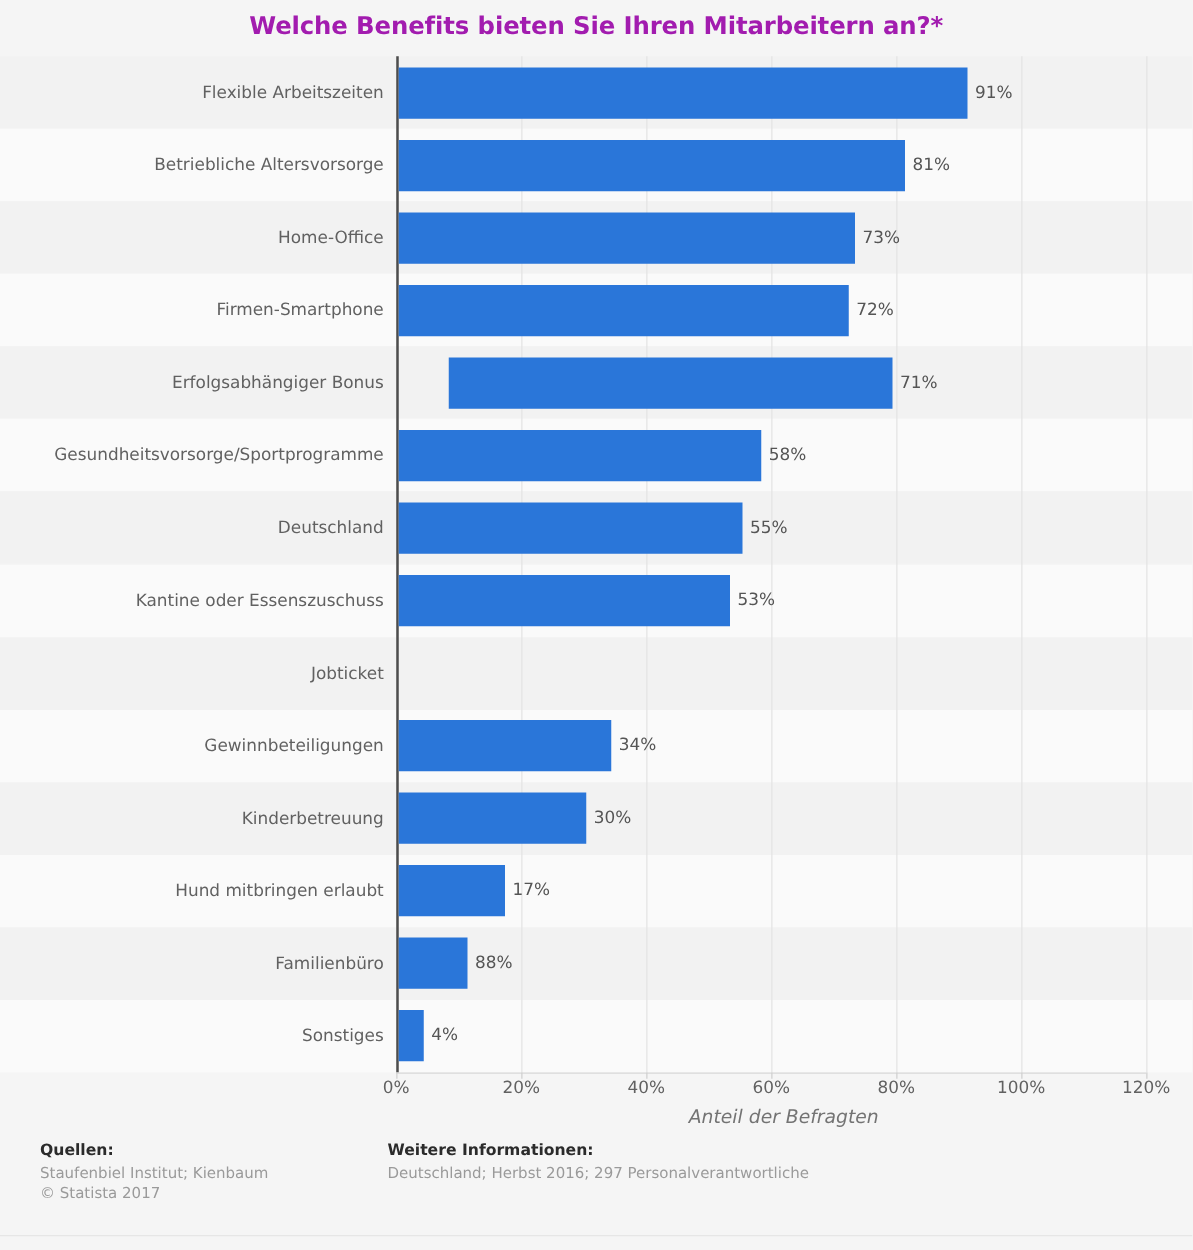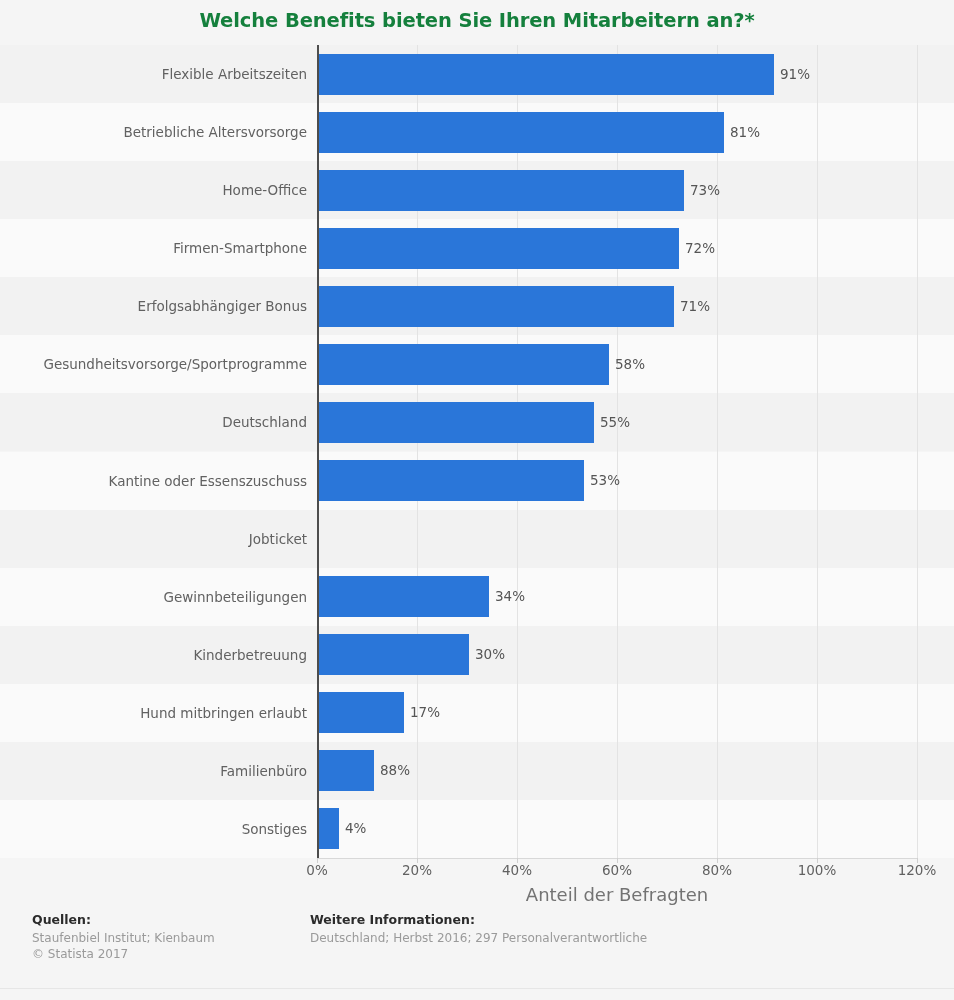--- a/index.html
+++ b/index.html
@@ -17,21 +17,21 @@
 
   
   .chart-title {
     position: absolute;
     left: 0;
     top: 9px;
     width: 954px;
     text-align: center;
     font-size: 19.5px;
     font-weight: bold;
-    color: #15803d;
+    color: #a21caf;
     letter-spacing: -0.1px;
   }
 
   
   .plot-wrap {
     position: absolute;
     left: 0;
     top: 45px;
     width: 954px;
     height: 813px;
@@ -154,26 +154,27 @@
   }
   .x-tick-mark {
     position: absolute;
     top: 858px;
     width: 1px;
     height: 5px;
     background: #cfcfcf;
   }
   .x-axis-title {
     position: absolute;
-    left: 317px;
+    left: 327px;
     top: 884px;
     width: 600px;
     text-align: center;
-    font-size: 18px;
+    font-size: 15px;
     color: #737373;
+    font-style: italic;
   }
 
   
   .footer {
     position: absolute;
     left: 0;
     top: 912px;
     width: 954px;
     height: 88px;
   }
@@ -253,21 +254,21 @@
       <div class="cat-label" style="top: 667.821px;">Hund mitbringen erlaubt</div>
       <div class="cat-label" style="top: 725.893px;">Familienbüro</div>
       <div class="cat-label" style="top: 783.964px;">Sonstiges</div>
     </div>
 
   <div class="bars-layer">
       <div class="bar-row" style="top: 8.53571px;"><span class="bar" style="width: 455px; background: rgb(42, 118, 217);"></span><span class="bar-value">91%</span></div>
       <div class="bar-row" style="top: 66.6071px;"><span class="bar" style="width: 405px; background: rgb(42, 118, 217);"></span><span class="bar-value">81%</span></div>
       <div class="bar-row" style="top: 124.679px;"><span class="bar" style="width: 365px; background: rgb(42, 118, 217);"></span><span class="bar-value">73%</span></div>
       <div class="bar-row" style="top: 182.75px;"><span class="bar" style="width: 360px; background: rgb(42, 118, 217);"></span><span class="bar-value">72%</span></div>
-      <div class="bar-row" style="top: 240.821px;"><span class="bar" style="width: 355px; background: rgb(42, 118, 217);"></span><span class="bar-value">71%</span></div>
+      <div class="bar-row" style="top: 240.821px; margin-left: 40px;"><span class="bar" style="width: 355px; background: rgb(42, 118, 217);"></span><span class="bar-value">71%</span></div>
       <div class="bar-row" style="top: 298.893px;"><span class="bar" style="width: 290px; background: rgb(42, 118, 217);"></span><span class="bar-value">58%</span></div>
       <div class="bar-row" style="top: 356.964px;"><span class="bar" style="width: 275px; background: rgb(42, 118, 217);"></span><span class="bar-value">55%</span></div>
       <div class="bar-row" style="top: 415.036px;"><span class="bar" style="width: 265px; background: rgb(42, 118, 217);"></span><span class="bar-value">53%</span></div>
       <div class="bar-row" style="top: 531.179px;"><span class="bar" style="width: 170px; background: rgb(42, 118, 217);"></span><span class="bar-value">34%</span></div>
       <div class="bar-row" style="top: 589.25px;"><span class="bar" style="width: 150px; background: rgb(42, 118, 217);"></span><span class="bar-value">30%</span></div>
       <div class="bar-row" style="top: 647.321px;"><span class="bar" style="width: 85px; background: rgb(42, 118, 217);"></span><span class="bar-value">17%</span></div>
       <div class="bar-row" style="top: 705.393px;"><span class="bar" style="width: 55px; background: rgb(42, 118, 217);"></span><span class="bar-value">88%</span></div>
       <div class="bar-row" style="top: 763.464px;"><span class="bar" style="width: 20px; background: rgb(42, 118, 217);"></span><span class="bar-value">4%</span></div>
     </div>
 

